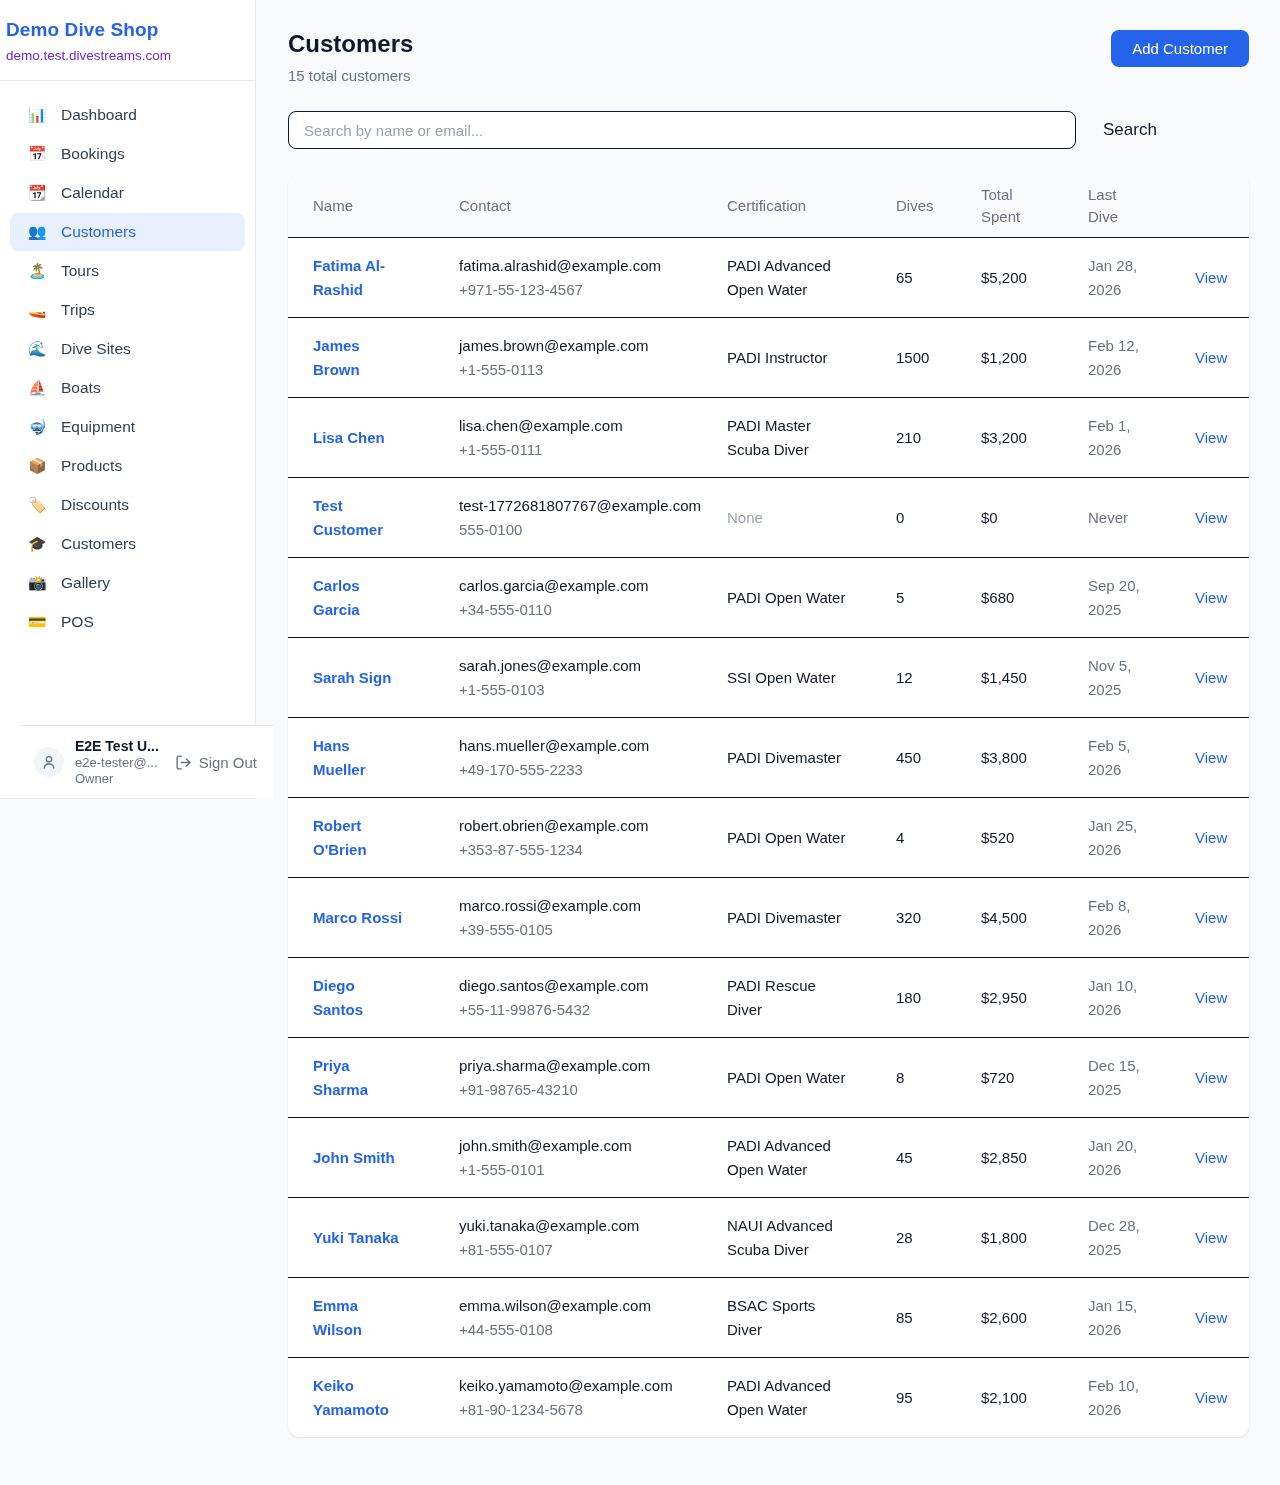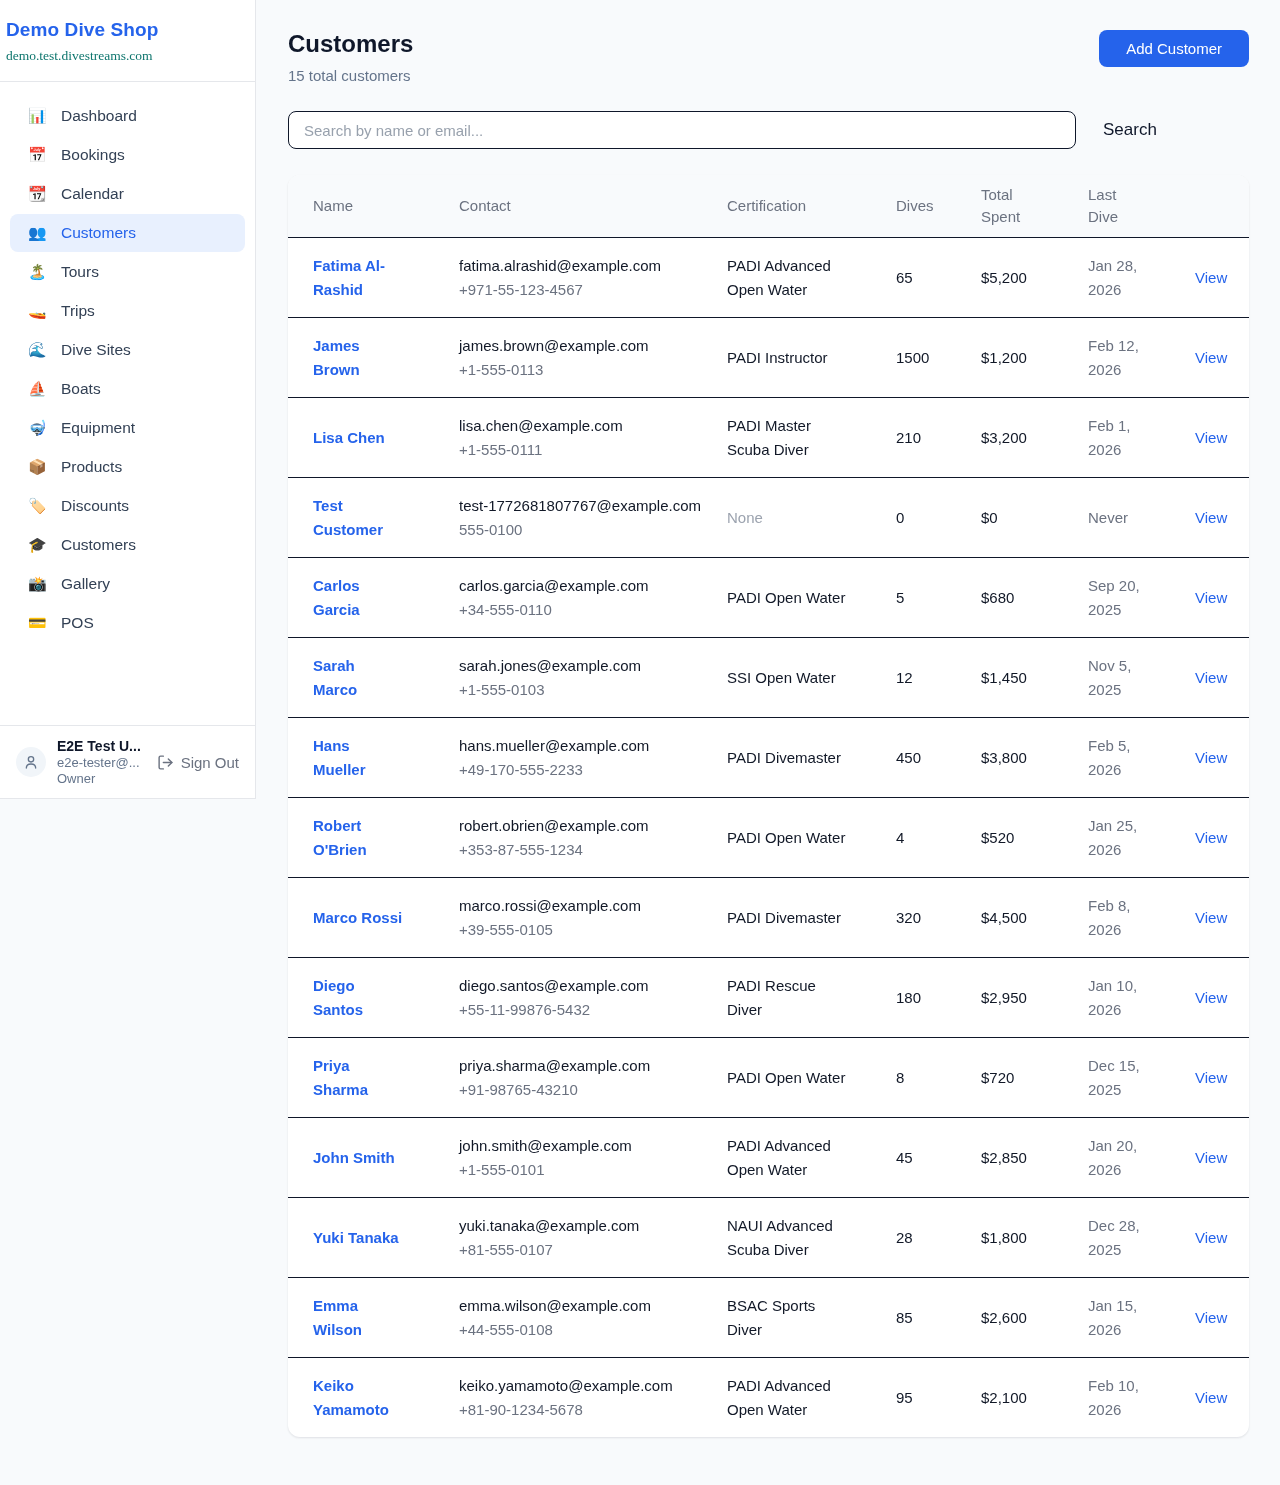--- a/index.html
+++ b/index.html
@@ -16,32 +16,32 @@
   
   .sidebar {
     position: absolute; top: 0; left: 0;
     width: 256px; height: 799px;
     background: #ffffff;
     border-right: 1px solid #e5e7eb;
     border-bottom: 1px solid #e5e7eb;
   }
   .brand { padding: 19px 20px 17px 6px; border-bottom: 1px solid #e5e7eb; }
   .brand-title { font-size: 19px; font-weight: 700; color: #2563eb; letter-spacing: .1px; }
-  .brand-domain { margin-top: 7px; font-size: 13.5px; color: #0f766e; font-family: Liberation Serif, serif; }
+  .brand-domain { margin-top: 7px; font-size: 13.5px; color: #6d28d9; }
   .nav { padding: 15px 10px; }
   .nav-item {
     display: flex; align-items: center; gap: 13px;
     padding: 10px 18px; border-radius: 8px;
     font-size: 15.5px; color: #334155; cursor: pointer;
     margin-bottom: 1px;
   }
   .nav-item.active { background: #e8f0fe; color: #2563eb; }
   .nav-icon { width: 20px; text-align: center; font-size: 15px; flex: none; }
   .user-section {
-    position: absolute; left: 0; bottom: 0; width: 100%;
+    position: absolute; left: 18px; bottom: 0; width: 100%;
     border-top: 1px solid #e5e7eb;
     padding: 12px 16px 12px 16px;
     display: flex; align-items: center; gap: 11px;
     background: #fff;
   }
   .avatar {
     width: 30px; height: 30px; border-radius: 50%;
     background: #f1f5f9; flex: none;
     display: flex; align-items: center; justify-content: center;
     color: #64748b;
@@ -56,21 +56,21 @@
   }
 
   
   .main { margin-left: 256px; padding: 30px 31px 0 32px; }
   .page-header { display: flex; justify-content: space-between; align-items: flex-start; }
   .page-title { font-size: 24px; font-weight: 700; color: #0f172a; }
   .page-subtitle { margin-top: 9px; font-size: 15px; color: #64748b; }
   .add-customer-btn {
     background: #2563eb; color: #ffffff; border: none;
     font-family: inherit; font-size: 15px; font-weight: 500;
-    padding: 10px 27px; border-radius: 8px; cursor: pointer; text-align: right;
+    padding: 10px 21px; border-radius: 8px; cursor: pointer; text-align: right;
   }
 
   .search-row { margin-top: 27px; display: flex; align-items: center; }
   .search-input {
     width: 788px; height: 38px;
     border: 1.5px solid #0f172a; border-radius: 8px;
     padding: 0 15px; font-size: 15px; font-family: inherit;
     color: #0f172a; background: #fff; outline: none;
   }
   .search-input::placeholder { color: #98a1ad; }
@@ -322,21 +322,21 @@
     <div class="cell cell-dives">5</div>
     <div class="cell cell-spent">$680</div>
     <div class="cell cell-last">Sep 20, 2025</div>
     <div class="cell cell-view">
       <a class="view-link">View</a>
     </div>
   </div>
 
   <div class="trow">
     <div class="cell cell-name">
-      <a class="name-link">Sarah Marco</a>
+      <a class="name-link">Sarah Sign</a>
     </div>
     <div class="cell cell-contact">
       <div class="email">sarah.jones@example.com</div>
       <div class="phone">+1-555-0103</div>
     </div>
     <div class="cell cell-cert">SSI Open Water</div>
     <div class="cell cell-dives">12</div>
     <div class="cell cell-spent">$1,450</div>
     <div class="cell cell-last">Nov 5, 2025</div>
     <div class="cell cell-view">

